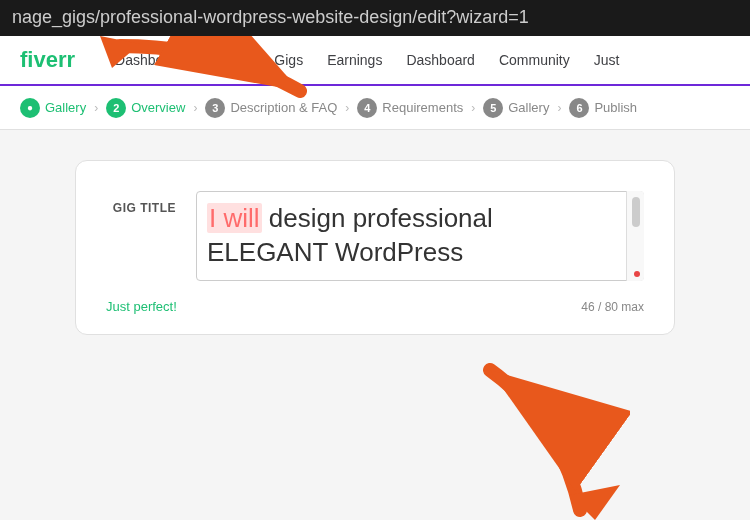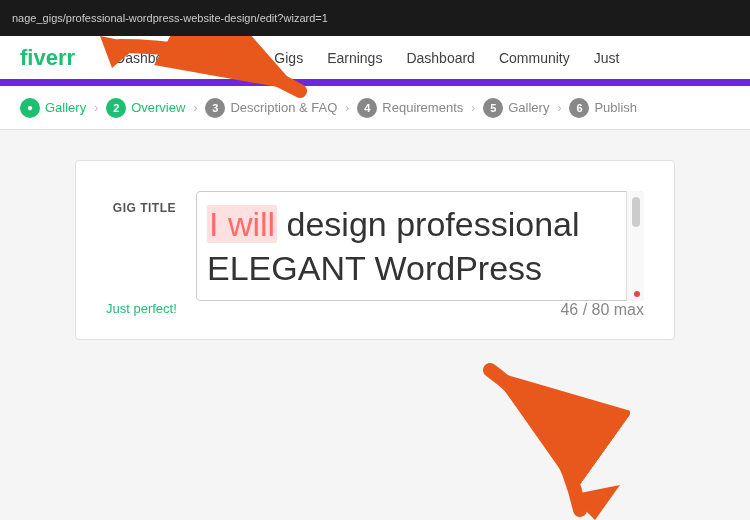--- a/index.html
+++ b/index.html
@@ -2,31 +2,31 @@
 <html><head>
   <meta charset="utf-8">
   <style>
     * { margin: 0; padding: 0; box-sizing: border-box; }
     body { font-family: Arial, sans-serif; width: 750px; height: 520px; overflow: hidden; background: #f5f5f5; }
 
     
     .address-bar {
       background: #1a1a1a;
       color: #ccc;
-      font-size: 11px;
+      font-size: 18px;
       padding: 8px 12px;
       height: 36px;
       display: flex;
-      align-items: center;
+      align-items: flex-end;
     }
 
     
     .navbar {
       background: #fff;
-      border-bottom: 7px solid #6d28d9;
+      border-bottom: 2px solid #6d28d9;
       height: 50px;
       display: flex;
       align-items: center;
       padding: 0 20px;
       gap: 24px;
     }
     .nav-logo {
       font-size: 22px;
       font-weight: bold;
       color: #1dbf73;
@@ -91,21 +91,21 @@
 
     
     .main-content {
       background: #f5f5f5;
       padding: 30px 60px;
       min-height: 300px;
     }
     .form-section {
       background: #fff;
       border: 1px solid #e0e0e0;
-      border-radius: 4px;
+      border-radius: 12px;
       padding: 30px 30px 20px 30px;
       max-width: 600px;
       margin: 0 auto;
     }
     .form-row {
       display: flex;
       align-items: flex-start;
       gap: 20px;
     }
     .form-label {
@@ -121,21 +121,21 @@
     .form-input-area {
       flex: 1;
       position: relative;
     }
     .gig-title-input {
       width: 100%;
       min-height: 80px;
       border: 1px solid #ccc;
       border-radius: 4px;
       padding: 10px 28px 10px 10px;
-      font-size: 34px;
+      font-size: 26px;
       color: #333;
       resize: none;
       outline: none;
       line-height: 1.3;
       overflow-y: auto;
     }
     .gig-title-highlight {
       color: #ff6b6b;
       background: #ffe0e0;
       padding: 0 2px;
@@ -167,29 +167,29 @@
       height: 6px;
       border-radius: 50%;
       background: #e84545;
       position: absolute;
       bottom: 4px;
       right: 4px;
     }
     .form-footer {
       display: flex;
       justify-content: space-between;
-      align-items: flex-start;
-      margin-top: 0;
+      align-items: flex-end;
+      margin-top: 18px;
     }
     .just-perfect {
       font-size: 13px;
       color: #1dbf73;
     }
     .char-count {
-      font-size: 16px;
+      font-size: 12px;
       color: #888;
     }
 
     
     .overlay-container {
       position: relative;
     }
   </style>
 </head>
 <body>

